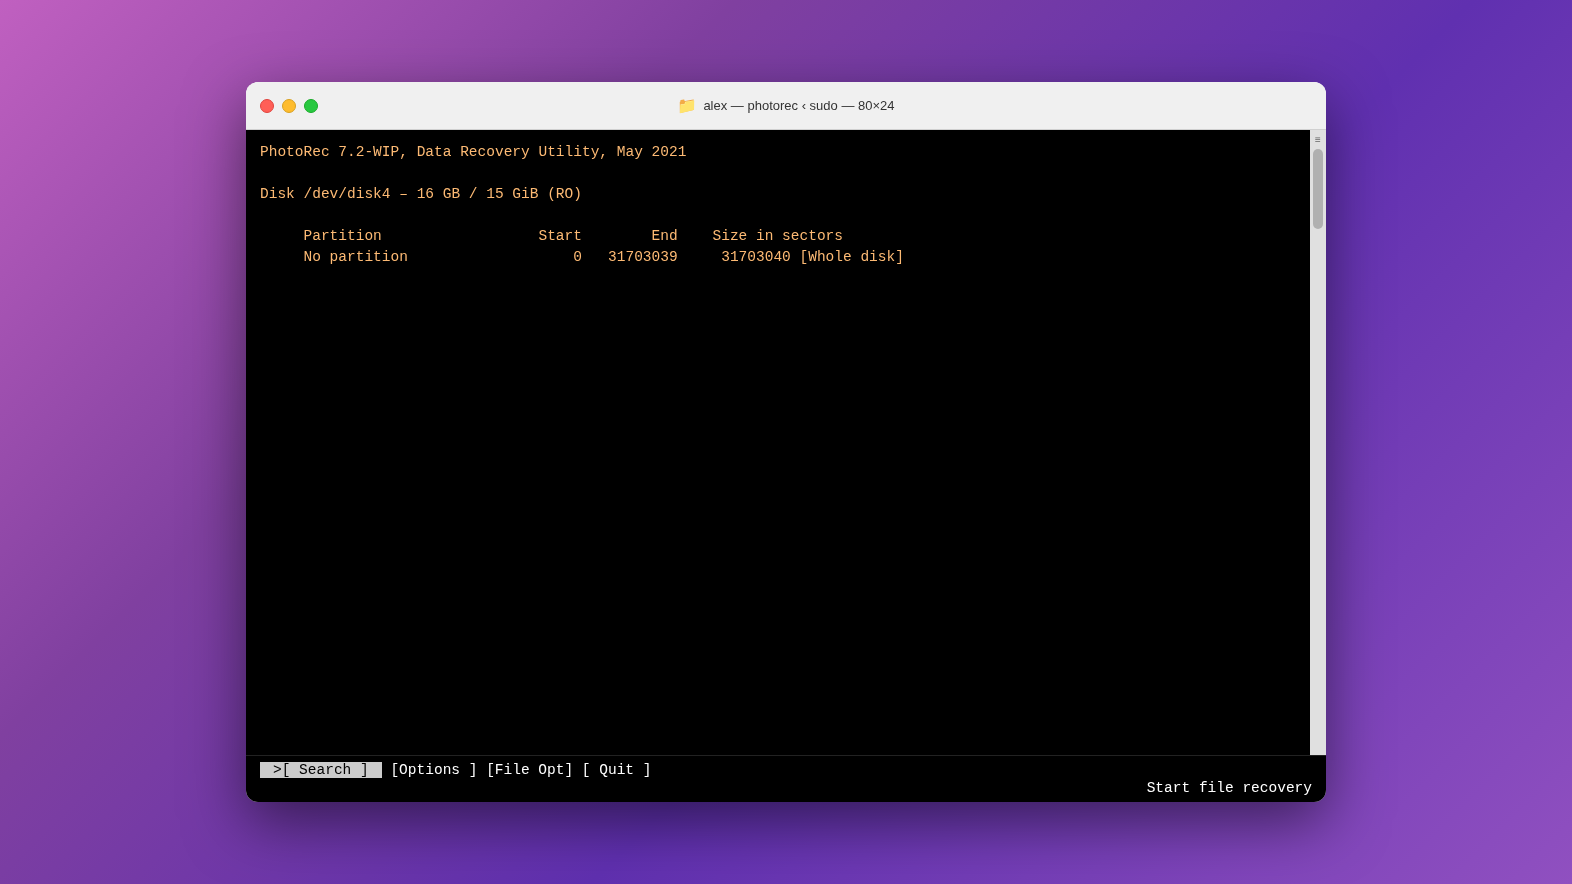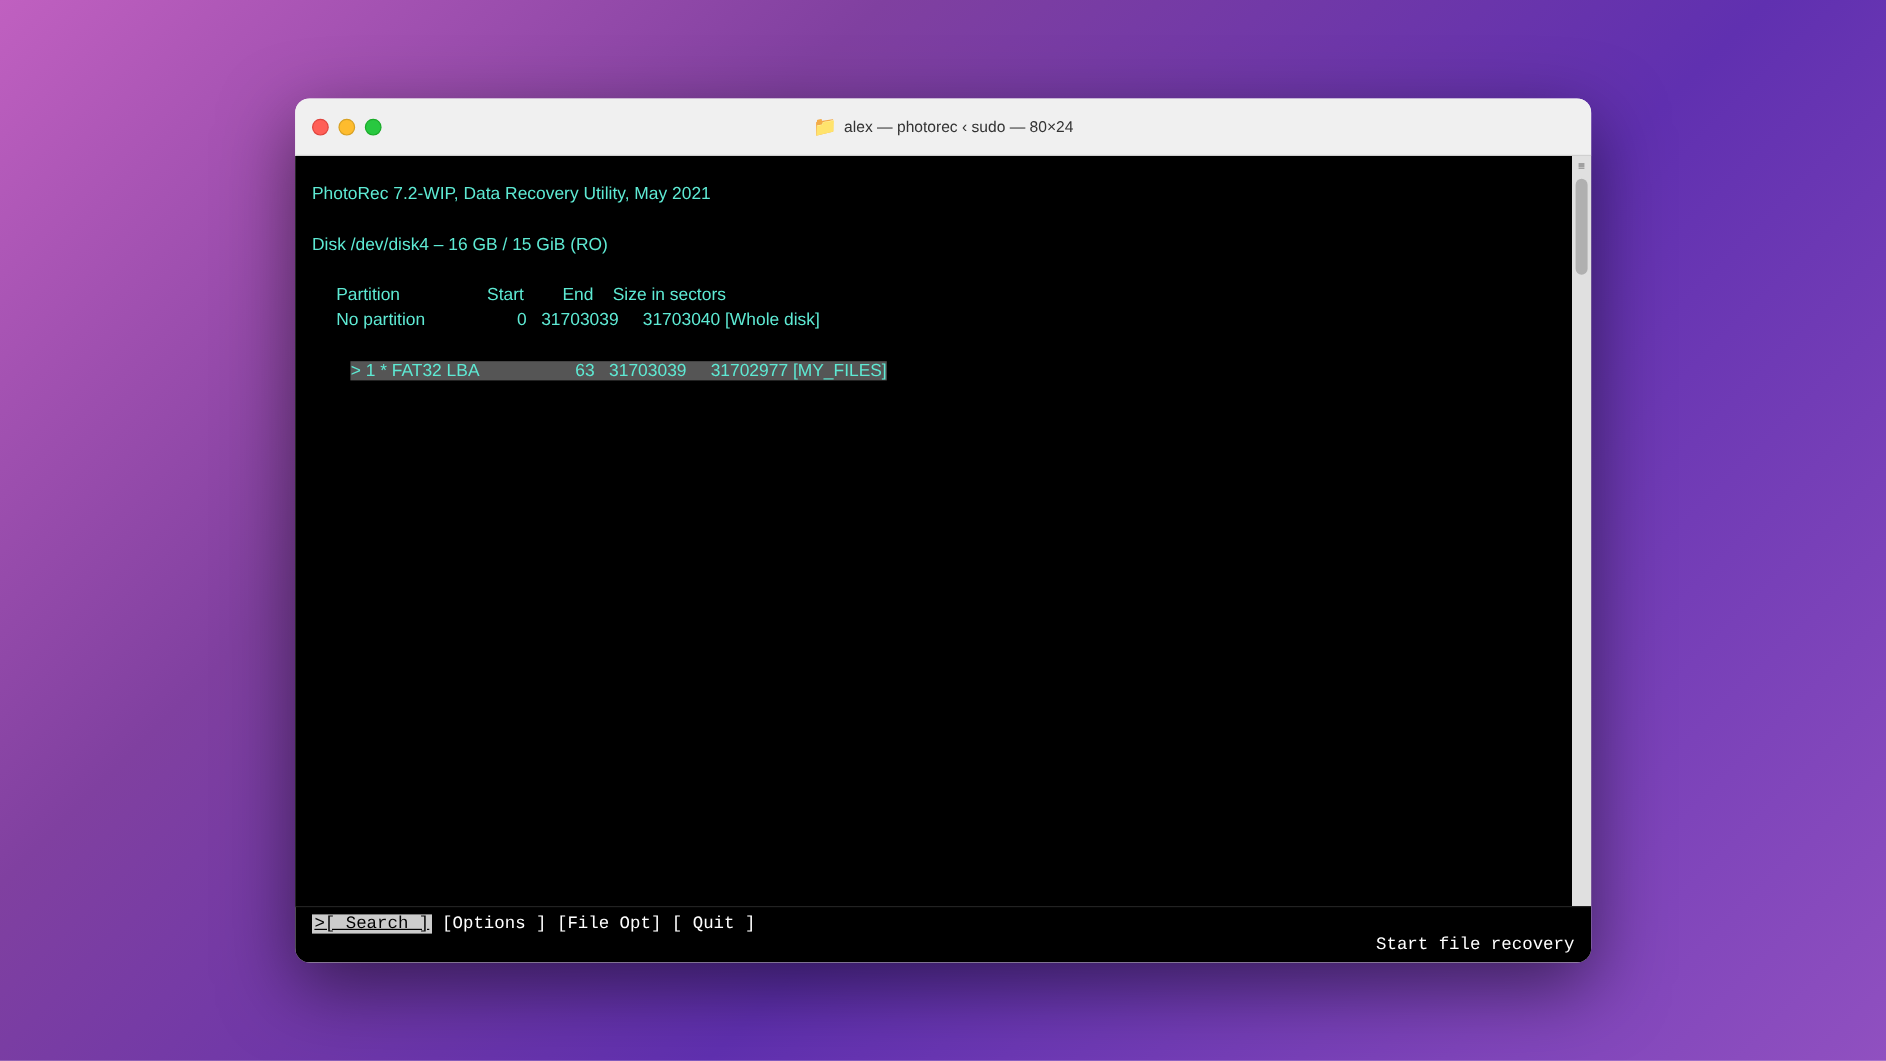--- a/index.html
+++ b/index.html
@@ -73,25 +73,25 @@
     .terminal-area {
       flex: 1;
       display: flex;
       overflow: hidden;
       background: #000;
     }
 
     .terminal-content {
       flex: 1;
       background: #000;
-      color: #5eead4;
-      font-family: Liberation Sans, sans-serif;
+      color: #fdba74;
+      font-family: Liberation Mono, monospace;
       font-size: 14.5px;
       line-height: 1.45;
-      padding: 22px 14px 0 14px;
+      padding: 12px 14px 0 14px;
       overflow: hidden;
     }
 
     .term-line {
       white-space: pre;
     }
 
     .term-spacer {
       height: 1.45em;
     }
@@ -114,22 +114,21 @@
 
     .bottom-bar-row1 {
       display: flex;
       align-items: center;
       gap: 0;
     }
 
     .search-active {
       background: #ccc;
       color: #000;
-      padding: 0 2px;
-      text-decoration: underline;
+      padding: 0 13px;
     }
 
     .bottom-bar-row2 {
       text-align: right;
       color: #fff;
       margin-top: 2px;
     }
 
     .scrollbar-area {
       width: 16px;
@@ -172,23 +171,20 @@
   </div>
 
   <div class="terminal-area">
     <div class="terminal-content">
       <div class="term-line">PhotoRec 7.2-WIP, Data Recovery Utility, May 2021</div>
       <div class="term-spacer"></div>
       <div class="term-line">Disk /dev/disk4 – 16 GB / 15 GiB (RO)</div>
       <div class="term-spacer"></div>
       <div class="term-line">     Partition                  Start        End    Size in sectors</div>
       <div class="term-line">     No partition                   0   31703039     31703040 [Whole disk]</div>
-      <div class="term-line">
-        <span class="term-highlight">&gt; 1 * FAT32 LBA                    63   31703039     31702977 [MY_FILES]</span>
-      </div>
     </div>
 
     <div class="scrollbar-area">
       <div class="scrollbar-icon">≡</div>
       <div class="scrollbar-thumb"></div>
     </div>
   </div>
 
   <div class="bottom-bar">
     <div class="bottom-bar-row1">

